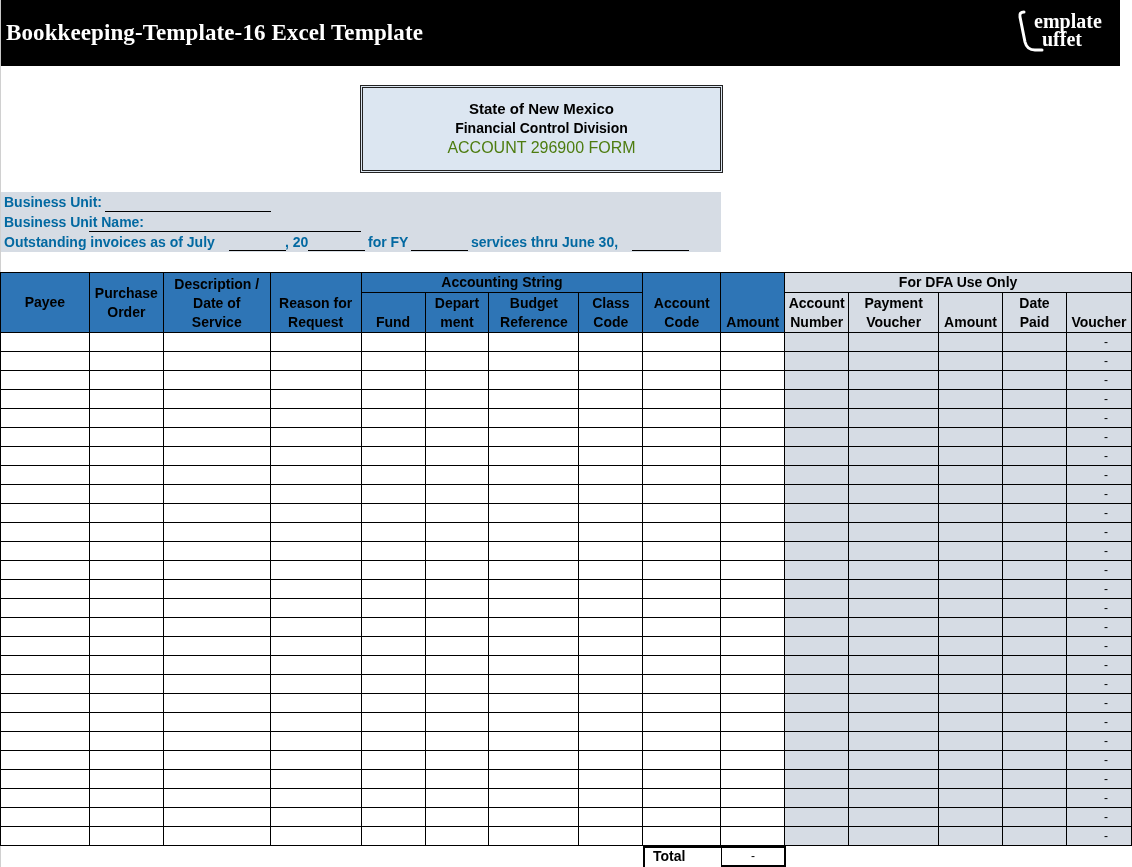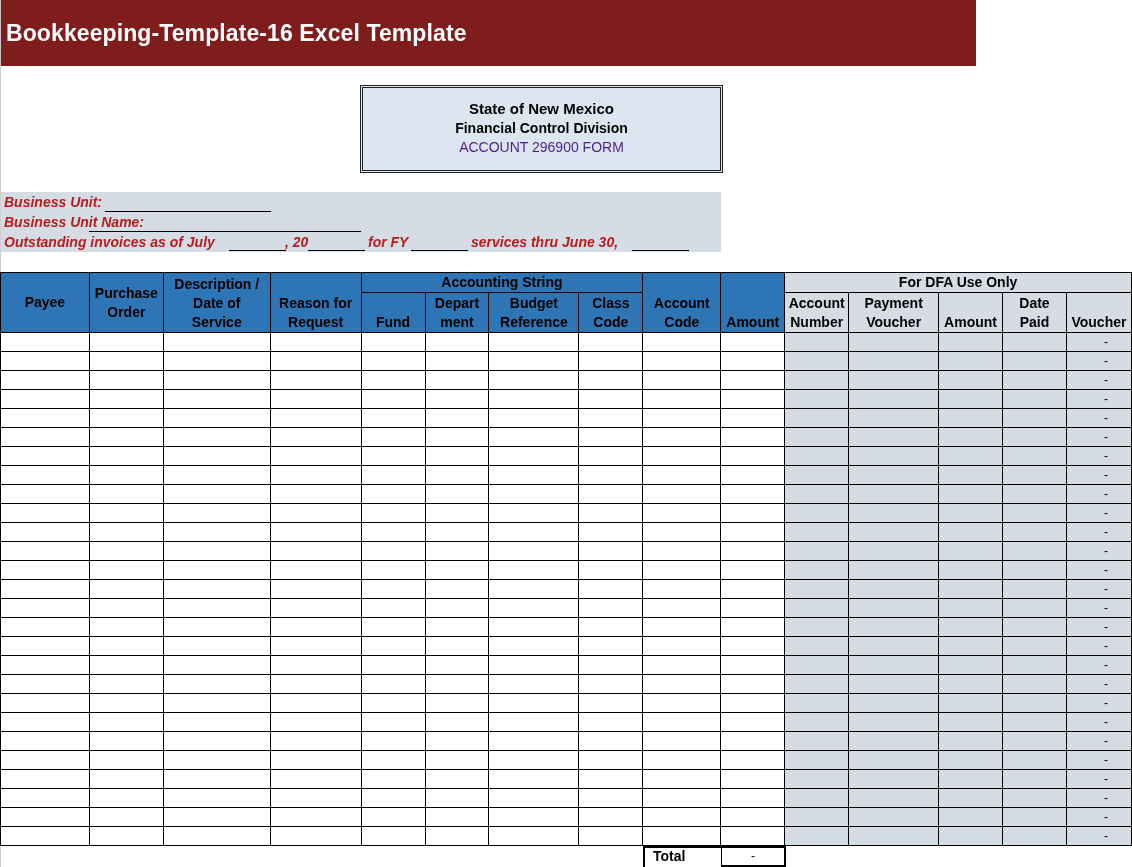--- a/index.html
+++ b/index.html
@@ -1,21 +1,21 @@
 <!DOCTYPE html>
 <html><head>
 <meta charset="utf-8">
 <style>
   * { box-sizing: border-box; margin: 0; padding: 0; }
   html, body { width: 1132px; height: 867px; background: #ffffff; overflow: hidden; }
   body { font-family: "Liberation Sans", sans-serif; position: relative; }
 
   .banner {
-    position: absolute; left: 0; top: 0; width: 976px; height: 66px;
-    background: #7f1d1d; border-left: 1px solid #c8c8c8;
+    position: absolute; left: 0; top: 0; width: 1120px; height: 66px;
+    background: #000000; border-left: 1px solid #c8c8c8; font-family: Liberation Serif, serif;
   }
   .banner-title {
     position: absolute; left: 5px; top: 20px;
     color: #ffffff; font-weight: bold; font-size: 23px; letter-spacing: 0.1px;
   }
   .logo { position: absolute; left: 1015px; top: 8px; width: 112px; height: 48px; }
   .logo-l1, .logo-l2 {
     position: absolute; color: #ffffff; font-weight: bold; font-size: 20px; line-height: 20px;
   }
   .logo-l1 { left: 18px; top: 3px; }
@@ -25,30 +25,29 @@
   .left-rule { position: absolute; left: 0; top: 66px; width: 1px; height: 801px; background: #d0d0d0; }
 
   .title-box {
     position: absolute; left: 360px; top: 85px; width: 363px; height: 88px;
     border: 3px double #222222; background: #dce6f1;
     text-align: center; color: #000;
   }
   .tb1 { font-weight: bold; font-size: 15px; margin-top: 12px; line-height: 18px; }
   .tb2 { font-weight: bold; font-size: 16px; line-height: 22px; }
   .tb3 { font-weight: bold; font-size: 14px; line-height: 21px; }
-  .tb4 { font-size: 14px; line-height: 17px; color: #4c1d95; }
+  .tb4 { font-size: 16px; line-height: 17px; color: #4d7c0f; }
 
   .info-panel {
     position: absolute; left: 1px; top: 192px; width: 720px; height: 60px;
     background: #d6dce4;
   }
   .info-line {
-    position: absolute; left: 3px; font-weight: bold; font-size: 14px; color: #b91c1c;
+    position: absolute; left: 3px; font-weight: bold; font-size: 14px; color: #0369a1;
     white-space: nowrap;
-    font-style: italic;
   }
   .uline { position: absolute; height: 1px; background: #000; }
 
   table.grid {
     position: absolute; left: 0; top: 272px;
     border-collapse: collapse; table-layout: fixed;
   }
   table.grid td, table.grid th {
     border: 1px solid #000; padding: 0; overflow: hidden;
   }

